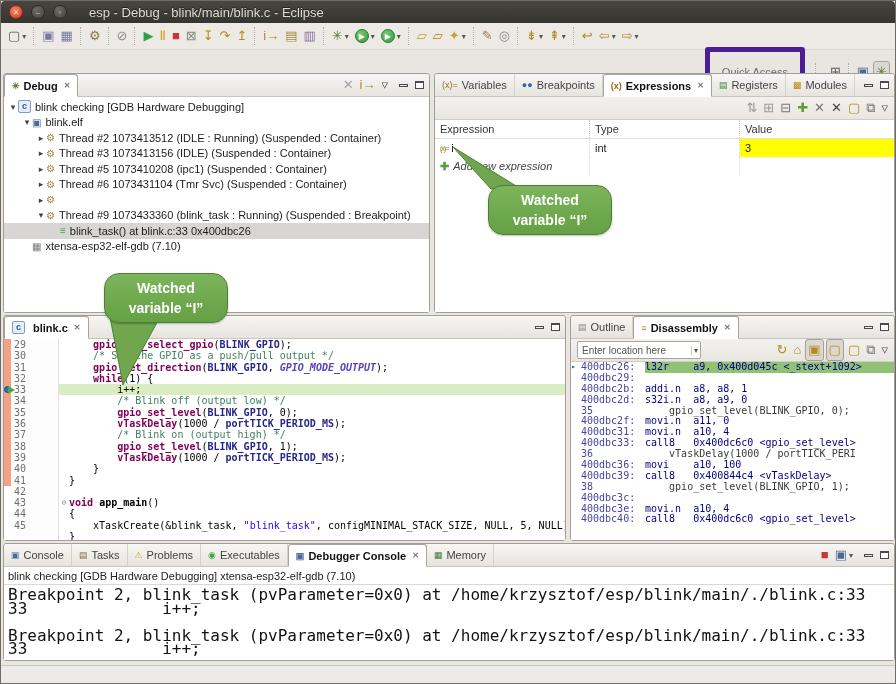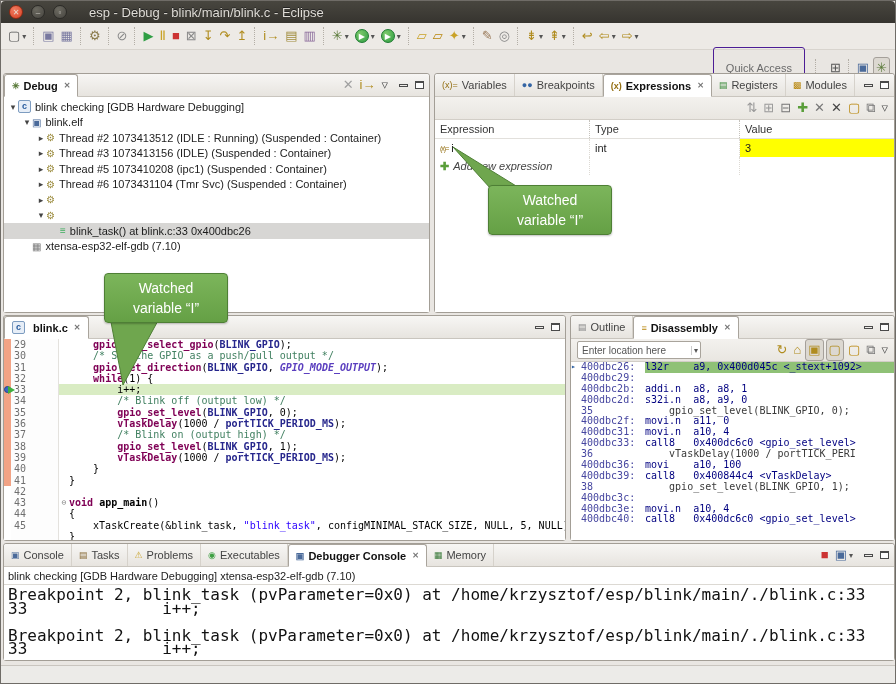--- a/index.html
+++ b/index.html
@@ -19,21 +19,21 @@
     border-bottom:1px solid #d8d4ce;display:flex;align-items:center;padding-left:4px;}
   .tbtn{display:inline-flex;align-items:center;height:20px;padding:0 2px;margin:0 1px;border-radius:3px;cursor:default;}
   .tbtn .glyph{font-size:13px;line-height:20px;}
   .tbtn .dd{font-size:8px;color:#555;margin-left:2px;}
   .tbtn.circled .glyph{width:14px;height:14px;border-radius:50%;background:radial-gradient(circle at 35% 30%,#7cc96a,#2f9e44);
      color:#fff;font-size:8px;line-height:14px;text-align:center;border:1px solid #1d7a30;box-sizing:border-box;}
   .tsep{width:1px;height:18px;border-left:1px dotted #b3aea6;margin:0 4px;}
   .pressed{background:#dcd8d1;border:1px solid #a5a09a;border-radius:3px;}
   
   .qa-row{position:absolute;top:46px;right:4px;display:flex;align-items:center;gap:6px;}
-  .qa-btn{border:1px solid #4c1d95;border-radius:3px;background:transparent;color:#6a6a6a;
+  .qa-btn{border:5px solid #4c1d95;border-radius:3px;background:transparent;color:#6a6a6a;
      font-family:"Liberation Sans",sans-serif;font-size:11px;padding:14px 12px;}
   
   .panel{position:absolute;background:#fff;border:1px solid #a39e96;border-radius:3px;box-sizing:border-box;
      display:flex;flex-direction:column;}
   .tabstrip{height:22px;min-height:22px;background:linear-gradient(#f7f6f4,#e7e4df);
      border-bottom:1px solid #c9c5be;display:flex;align-items:stretch;border-radius:3px 3px 0 0;}
   .tab{display:flex;align-items:center;gap:4px;padding:0 7px;font-size:11px;color:#444;
      border-right:1px solid #d6d2cb;white-space:nowrap;cursor:default;}
   .tab.active{background:#fff;border:1px solid #a9a49c;border-bottom:1px solid #fff;margin-bottom:-1px;
      border-radius:3px 3px 0 0;color:#111;font-weight:bold;}
@@ -95,22 +95,22 @@
   .dins.hl{background:#8fc176;}
   
   .ctitle{height:17px;font-size:11px;color:#222;border-bottom:1px solid #dcd9d3;display:flex;align-items:center;
      padding-left:4px;background:#fff;}
   .cbody{flex:1;background:#fff;font-family:"DejaVu Sans Mono","Liberation Mono",monospace;
      font-size:16px;line-height:13.5px;color:#111;padding:3px 16px 0 4px;white-space:pre;overflow:hidden;}
   
   .statusbar{position:absolute;left:0;right:0;top:664px;height:20px;background:#ecebe8;border-top:1px solid #c9c5bf;}
   
   .callout-box{position:absolute;width:122px;height:48px;background:linear-gradient(#7cb55b,#65a045);
-     border:1px solid #4e7f35;border-radius:4px;color:#fff;font-size:14px;text-align:center;
-     display:flex;flex-direction:column;justify-content:center;line-height:1.45;z-index:60;box-shadow:0 1px 2px rgba(0,0,0,.25);}
+     border:1px solid #4e7f35;border-radius:15px;color:#fff;font-size:14px;text-align:center;
+     display:flex;flex-direction:column;justify-content:center;line-height:1.45;z-index:60;box-shadow:0 1px 2px rgba(0,0,0,.25);font-weight:bold;}
   .callout-arrow{position:absolute;z-index:59;}
 </style>
 </head>
 <body>
 
 <div id="app">
 
   <div class="titlebar">
     <span class="wdot close">✕</span>
     <span class="wdot gray">–</span>
@@ -295,20 +295,21 @@
           <span class="ticn" style="color: rgb(154, 138, 58);">⚙</span>
           <span>Thread #6 1073431104 (Tmr Svc) (Suspended : Container)</span>
         </div>
         <div class="trow" style="padding-left: 32px;">
           <span class="texp">▸</span>
           <span class="ticn" style="color: rgb(154, 138, 58);">⚙</span>
         </div>
         <div class="trow" style="padding-left: 32px;">
           <span class="texp">▾</span>
           <span class="ticn" style="color: rgb(154, 138, 58);">⚙</span>
+          <span>Thread #9 1073433360 (blink_task : Running) (Suspended : Breakpoint)</span>
         </div>
         <div class="trow selected" style="padding-left: 46px;">
           <span class="texp"></span>
           <span class="ticn" style="color: rgb(63, 174, 95);">≡</span>
           <span>blink_task() at blink.c:33 0x400dbc26</span>
         </div>
         <div class="trow" style="padding-left: 18px;">
           <span class="texp"></span>
           <span class="ticn" style="color: rgb(122, 122, 122);">▦</span>
           <span>xtensa-esp32-elf-gdb (7.10)</span>

